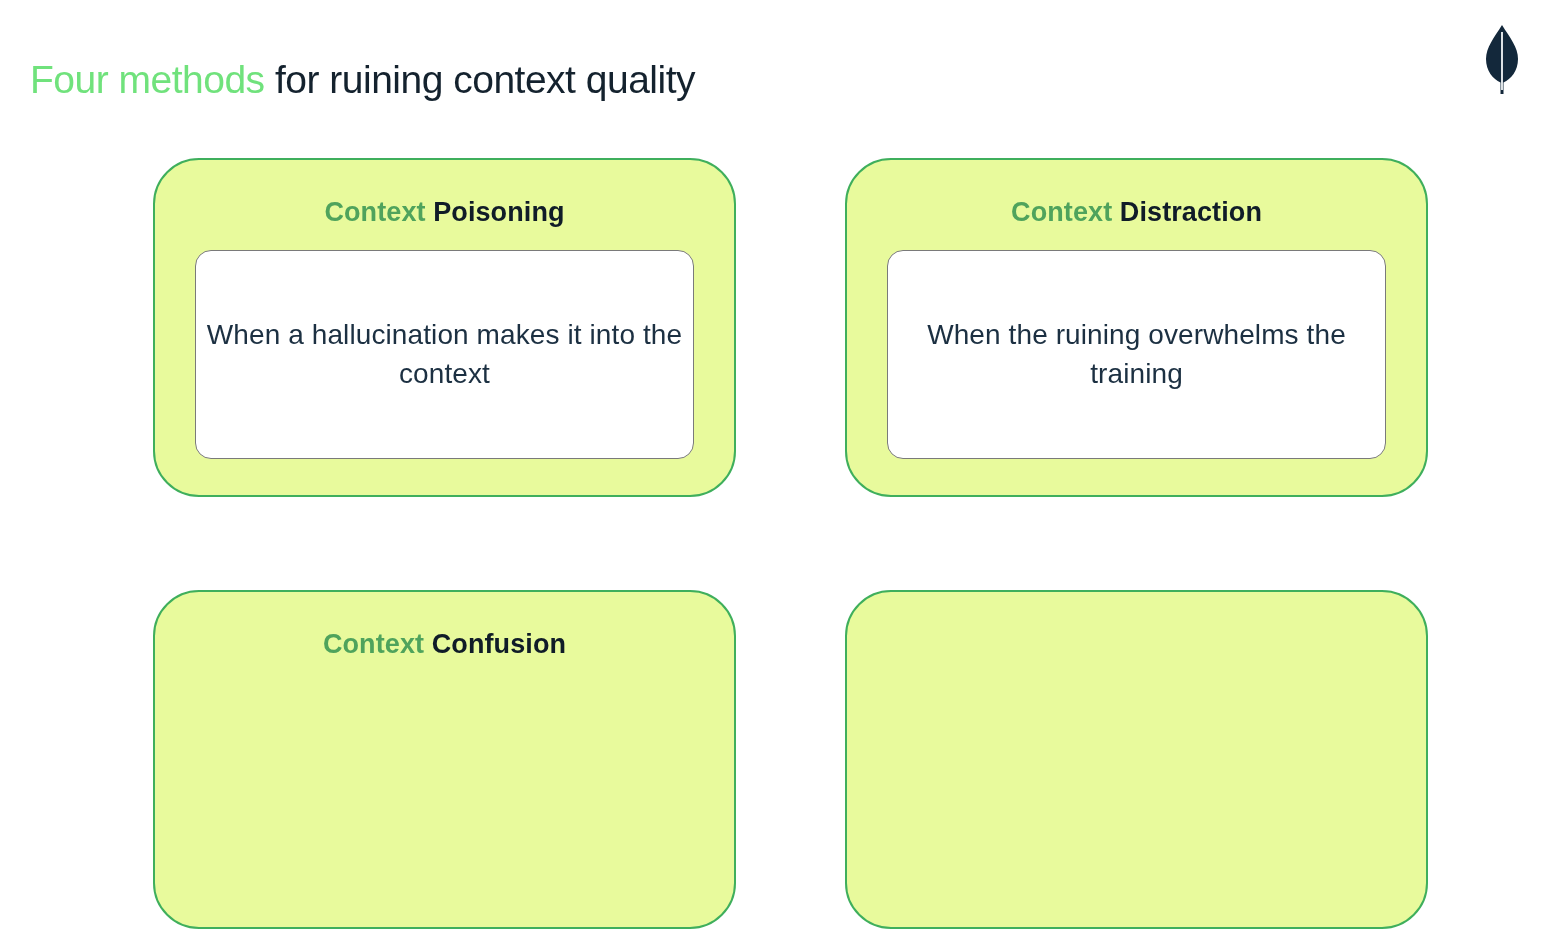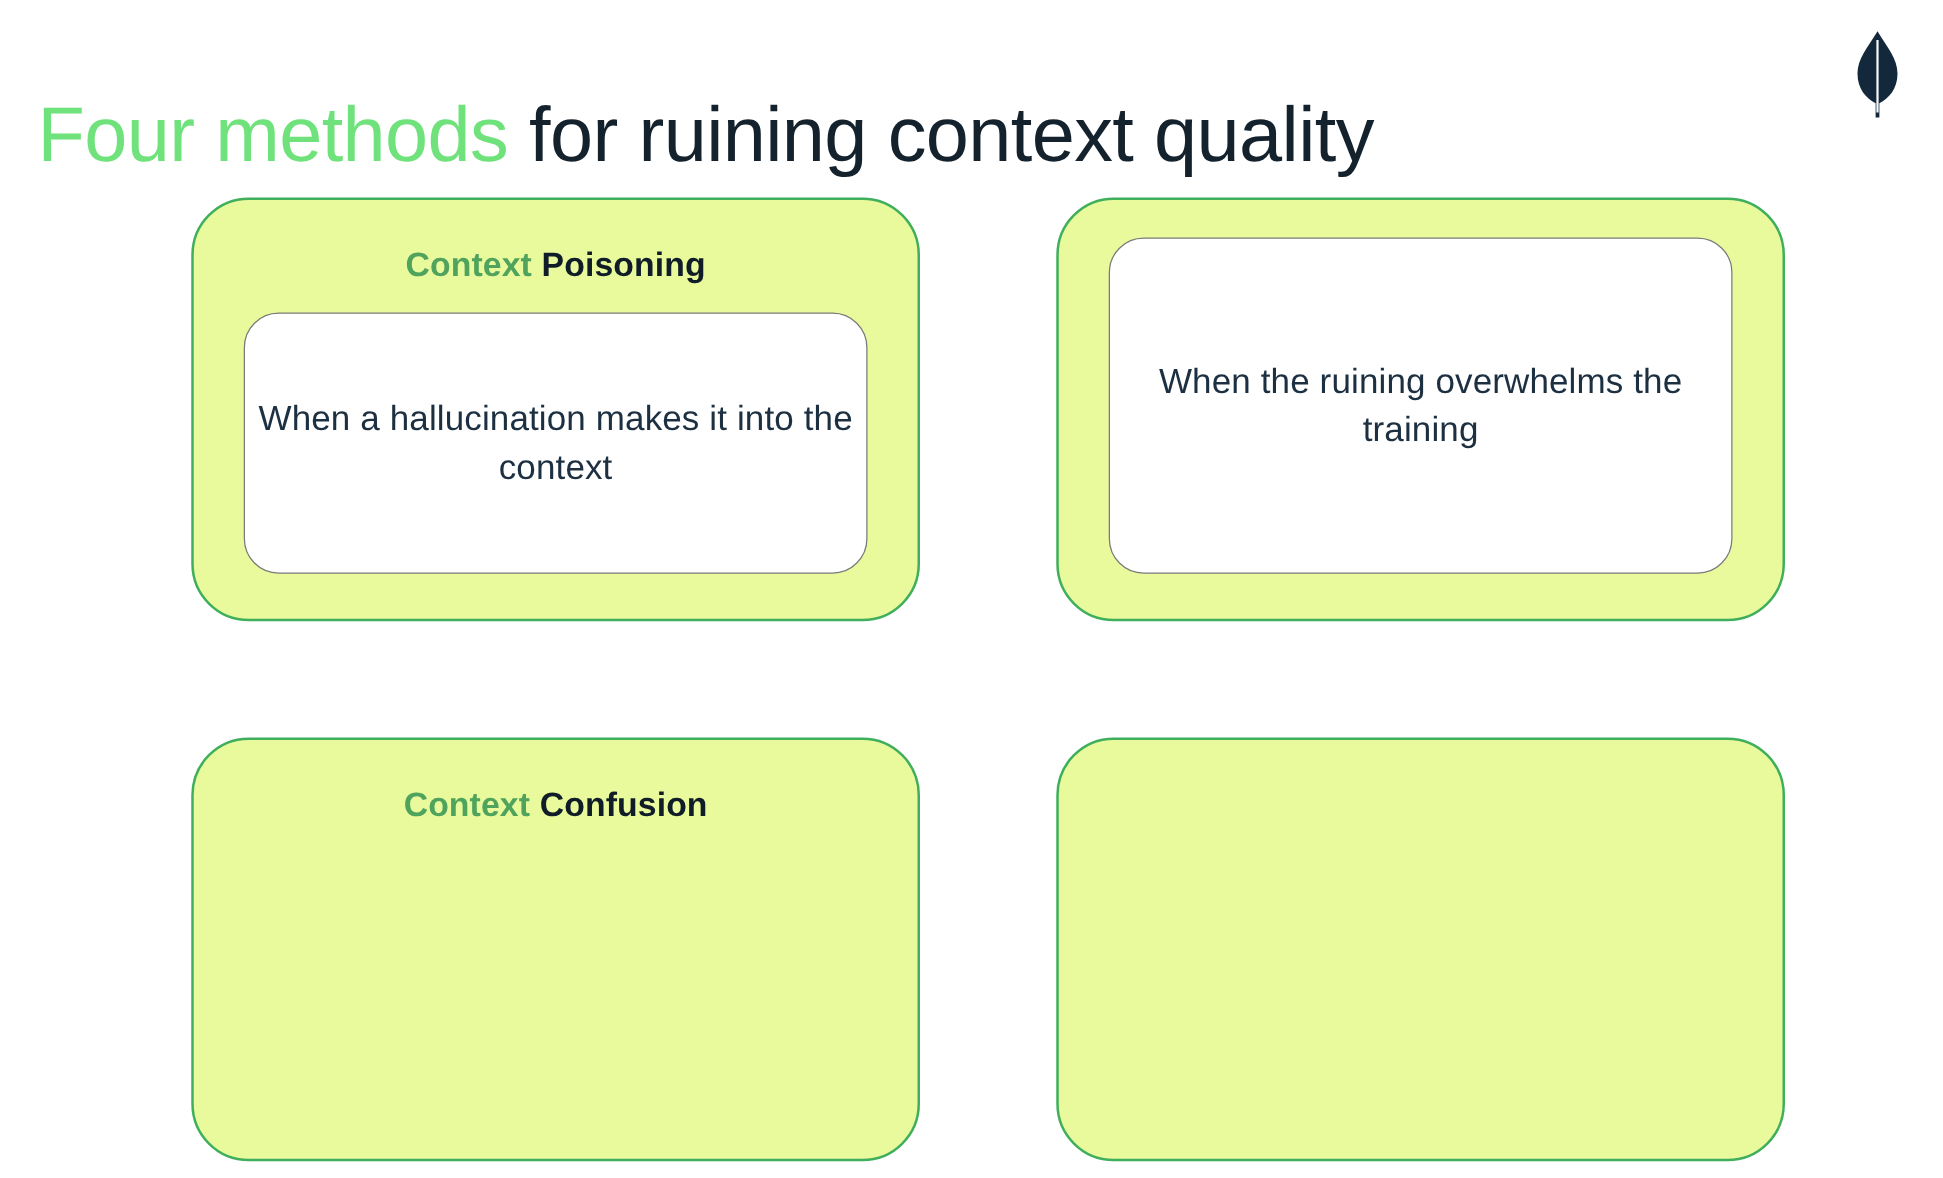--- a/index.html
+++ b/index.html
@@ -15,21 +15,21 @@
     overflow: hidden;
     font-family: "Liberation Sans", sans-serif;
     -webkit-font-smoothing: antialiased;
   }
 
   
   .slide-title {
     position: absolute;
     left: 30px;
     top: 34px;
-    font-size: 62px;
+    font-size: 39px;
     line-height: 1.05;
     font-weight: 400;
     letter-spacing: -0.5px;
     white-space: nowrap;
     color: #14222E;
   }
   .slide-title .accent {
     color: #70E27C;
   }
   .slide-title .rest {
@@ -87,21 +87,21 @@
   }
   .card-heading .term {
     color: #101C28;
   }
 
   .card-body {
     flex: 1 1 auto;
     width: 100%;
     background: #FFFFFF;
     border: 1.5px solid #7A7A7A;
-    border-radius: 28px;
+    border-radius: 16px;
     box-sizing: border-box;
     display: flex;
     align-items: center;
     padding: 12px 10px;
   }
 
   .card-body-text {
     font-size: 28px;
     line-height: 1.38;
     font-weight: 400;
@@ -128,20 +128,24 @@
     <div class="card-heading">
       <span class="kw">Context</span>
       <span class="term">Poisoning</span>
     </div>
     <div class="card-body">
       <div class="card-body-text">When a hallucination makes it into the context</div>
     </div>
   </div>
 
   <div class="card">
+    <div class="card-heading">
+      <span class="kw">Context</span>
+      <span class="term">Distraction</span>
+    </div>
     <div class="card-body">
       <div class="card-body-text">When the ruining overwhelms the training</div>
     </div>
   </div>
 
   <div class="card">
     <div class="card-heading">
       <span class="kw">Context</span>
       <span class="term">Confusion</span>
     </div>

